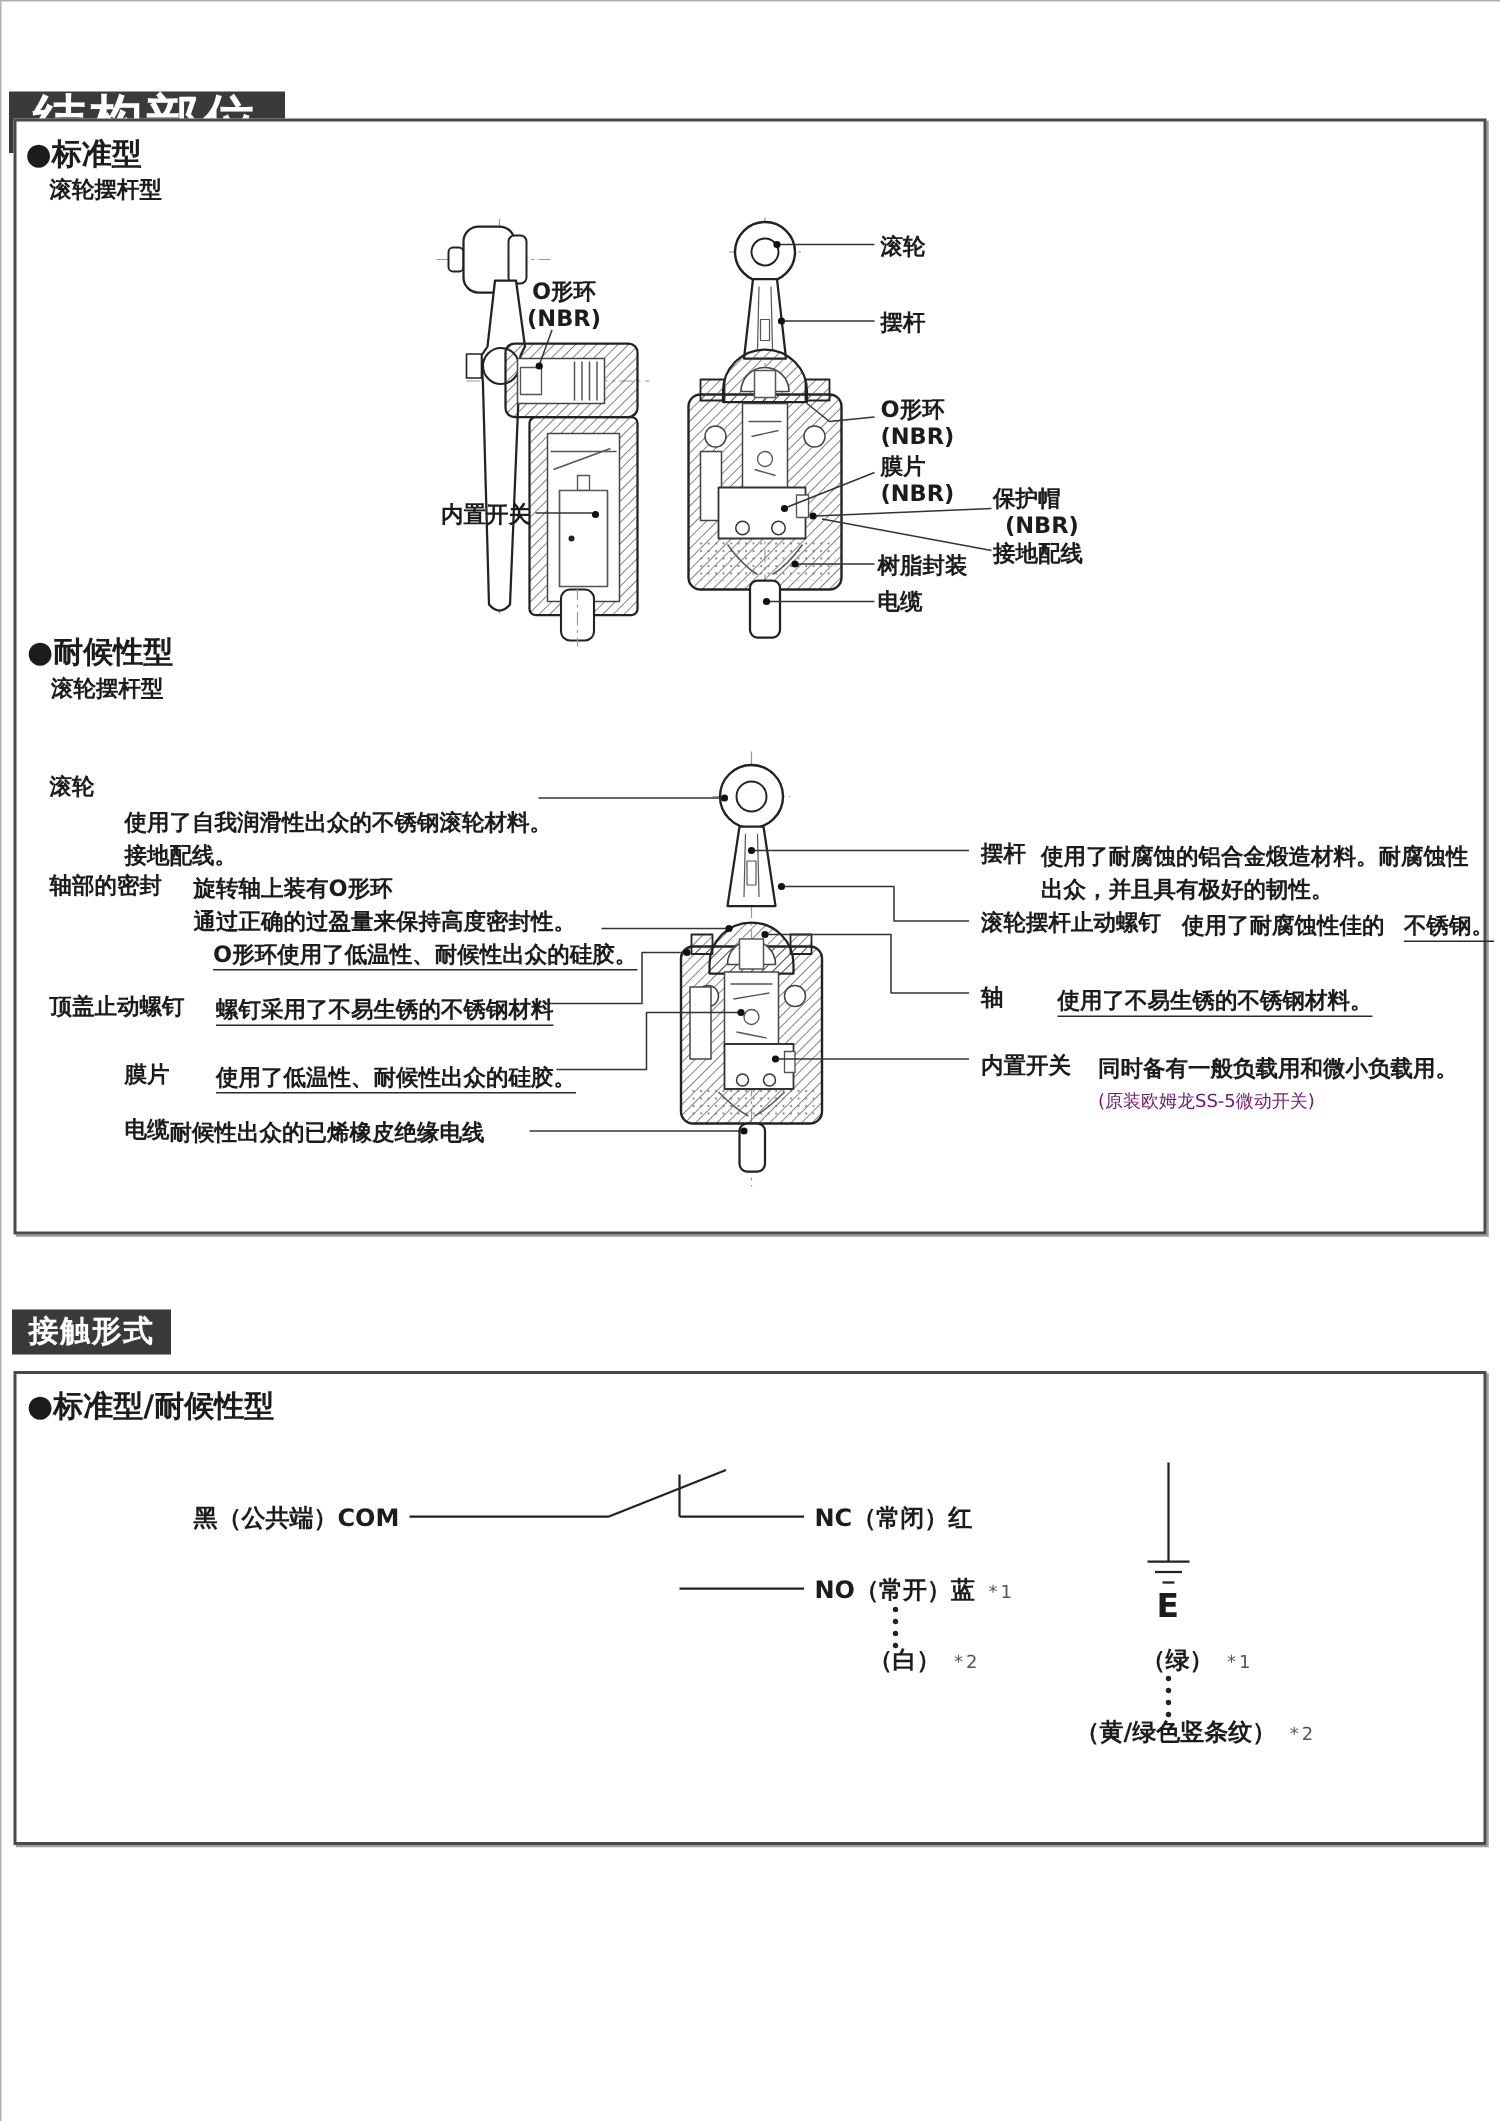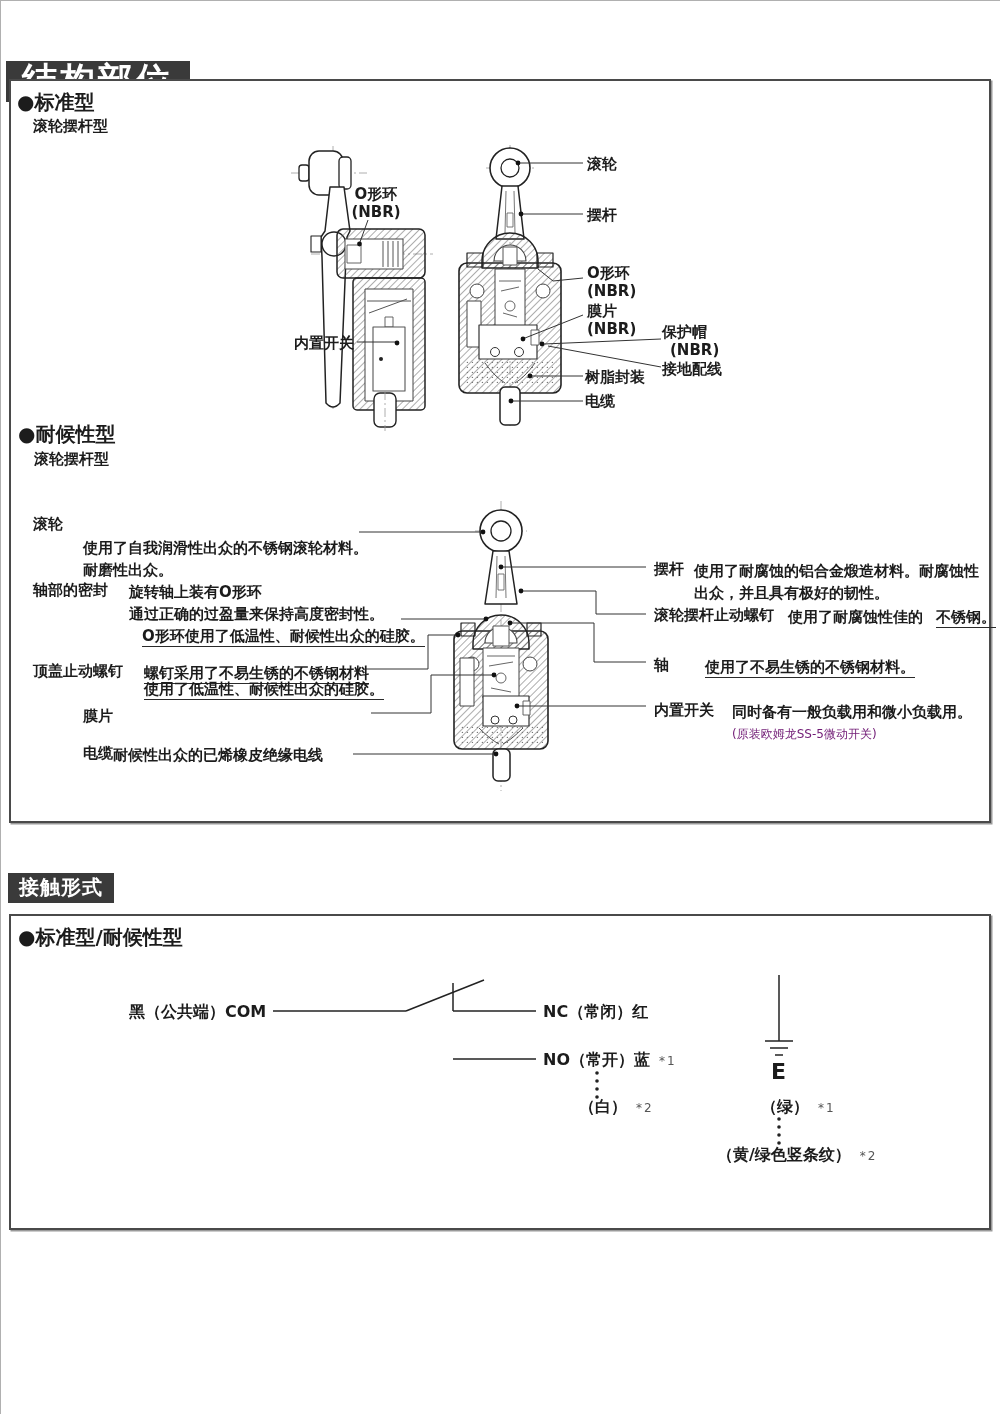--- a/index.html
+++ b/index.html
@@ -151,37 +151,37 @@
   <div class="abs lbl" style="left:661px;top:359px;">接地配线</div>
   <div class="abs lbl" style="left:584px;top:367px;">树脂封装</div>
   <div class="abs lbl" style="left:584px;top:391px;">电缆</div>
 
   <div class="abs h-bullet" style="left:17px;top:420px;">●耐候性型</div>
   <div class="abs sub" style="left:33px;top:449px;">滚轮摆杆型</div>
 
   <div class="abs term" style="left:32px;top:514px;">滚轮</div>
   <div class="abs desc" style="left:82px;top:536px;">
     <div>使用了自我润滑性出众的不锈钢滚轮材料。</div>
-    <div>耐磨性出众。</div>
+    <div>接地配线。</div>
   </div>
 
   <div class="abs term" style="left:32px;top:580px;">轴部的密封</div>
   <div class="abs desc" style="left:128px;top:580px;">
     <div>旋转轴上装有O形环</div>
     <div>通过正确的过盈量来保持高度密封性。</div>
     <div><span class="u">O形环使用了低温性、耐候性出众的硅胶。</span></div>
   </div>
 
   <div class="abs term" style="left:32px;top:661px;">顶盖止动螺钉</div>
   <div class="abs desc" style="left:130px;top:661px;">
     <span class="u">螺钉采用了不易生锈的不锈钢材料</span>
   </div>
 
   <div class="abs term" style="left:82px;top:706px;">膜片</div>
-  <div class="abs desc" style="left:130px;top:677px;text-align:right;">
+  <div class="abs desc" style="left:130px;top:706px;text-align:right;">
     <span class="u">使用了低温性、耐候性出众的硅胶。</span>
   </div>
 
   <div class="abs term" style="left:82px;top:743px;">电缆</div>
   <div class="abs desc" style="left:112px;top:743px;">耐候性出众的已烯橡皮绝缘电线</div>
 
   <div class="abs term" style="left:653px;top:559px;">摆杆</div>
   <div class="abs desc" style="left:693px;top:559px;">
     <div>使用了耐腐蚀的铝合金煅造材料。耐腐蚀性</div>
     <div>出众，并且具有极好的韧性。</div>

